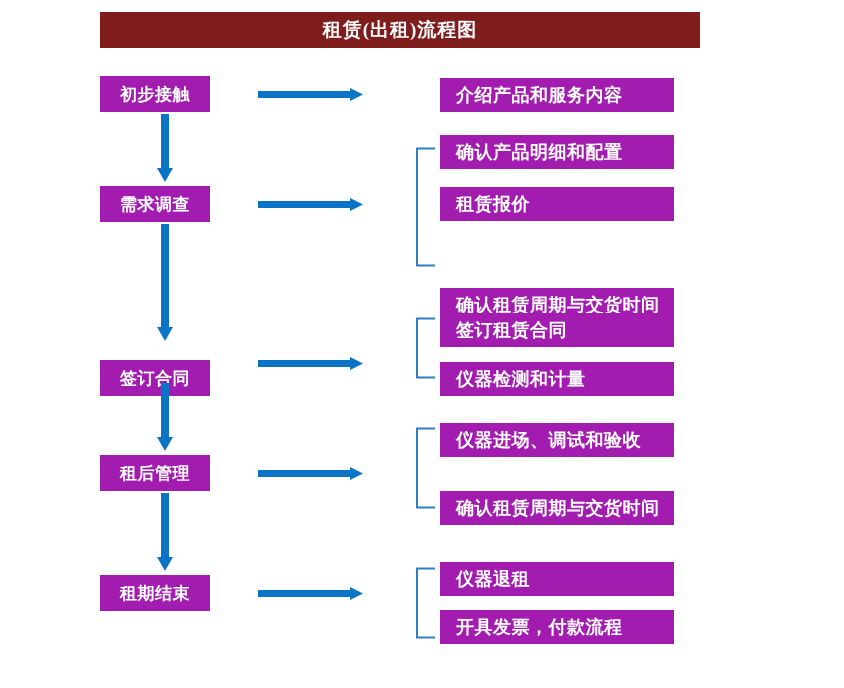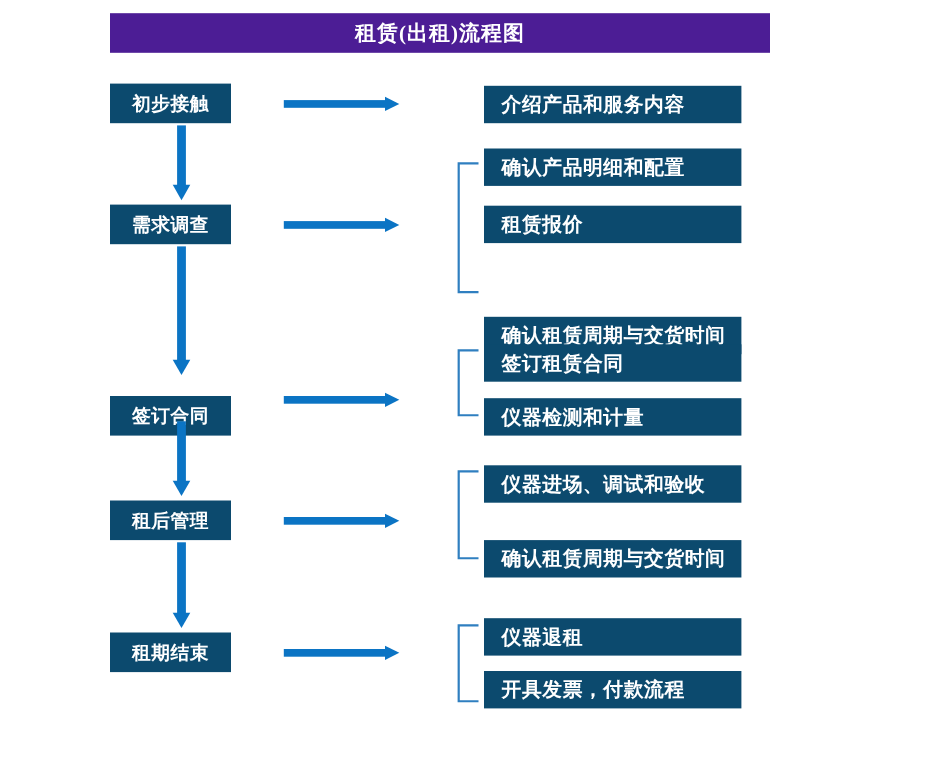--- a/index.html
+++ b/index.html
@@ -22,34 +22,34 @@
     height: 688px;
   }
 
   
   .title-bar {
     position: absolute;
     left: 100px;
     top: 12px;
     width: 600px;
     height: 36px;
-    background: #4c1d95;
+    background: #7f1d1d;
     color: #ffffff;
     font-size: 19px;
     font-weight: bold;
     display: flex;
     align-items: center;
     justify-content: center;
     letter-spacing: 1px;
   }
 
   
   .box {
     position: absolute;
-    background: #0c4a6e;
+    background: #a21caf;
     color: #ffffff;
     font-weight: bold;
     display: flex;
     align-items: center;
     box-sizing: border-box;
   }
 
   .box-left {
     left: 100px;
     width: 110px;

